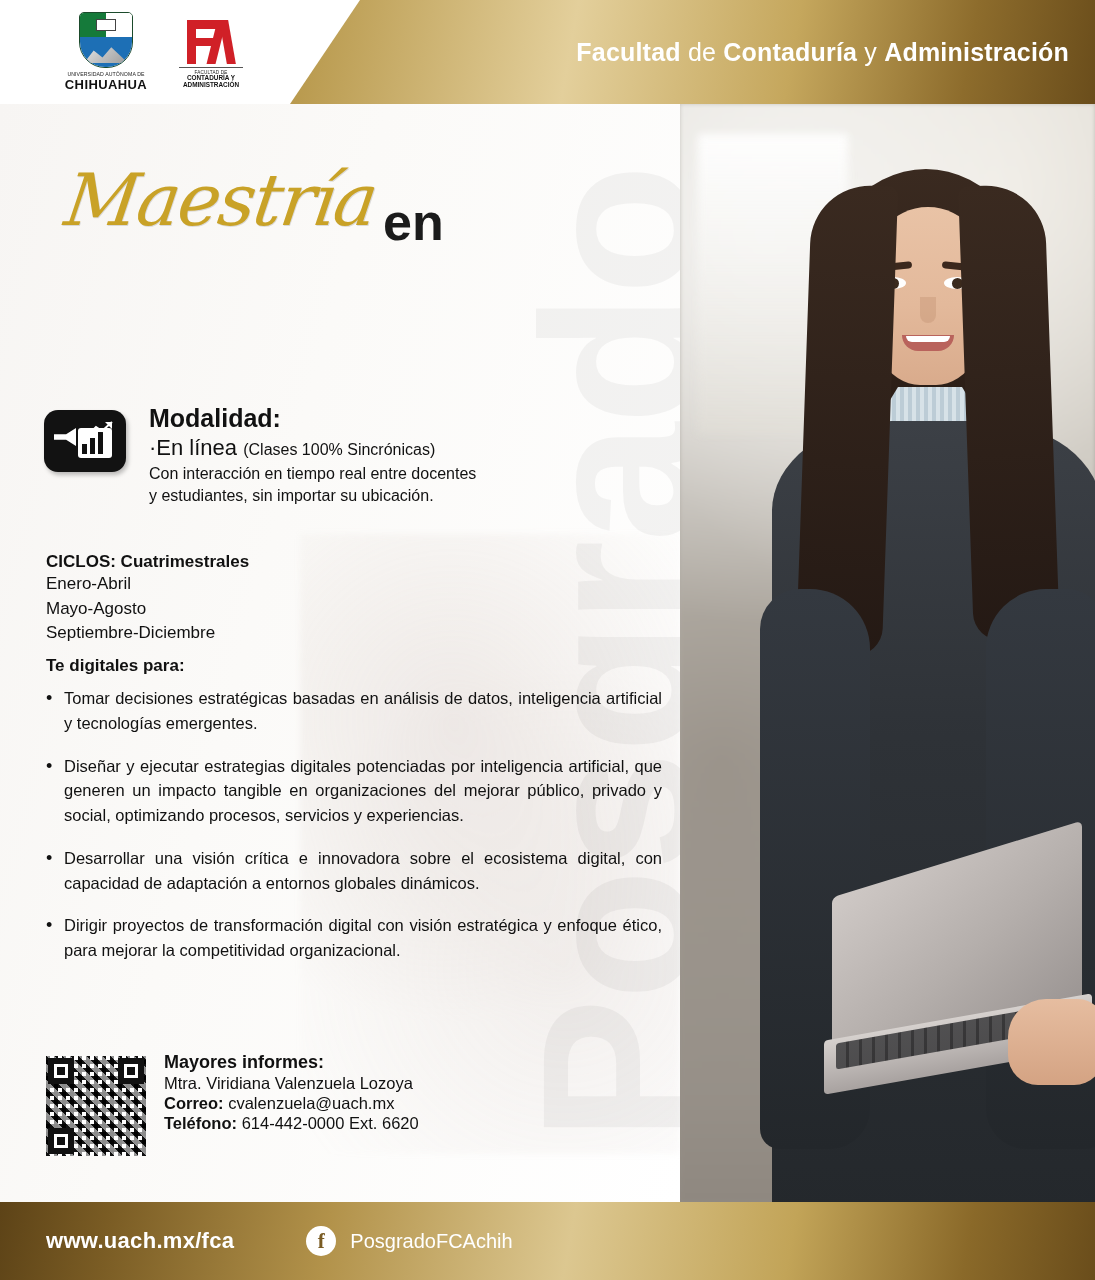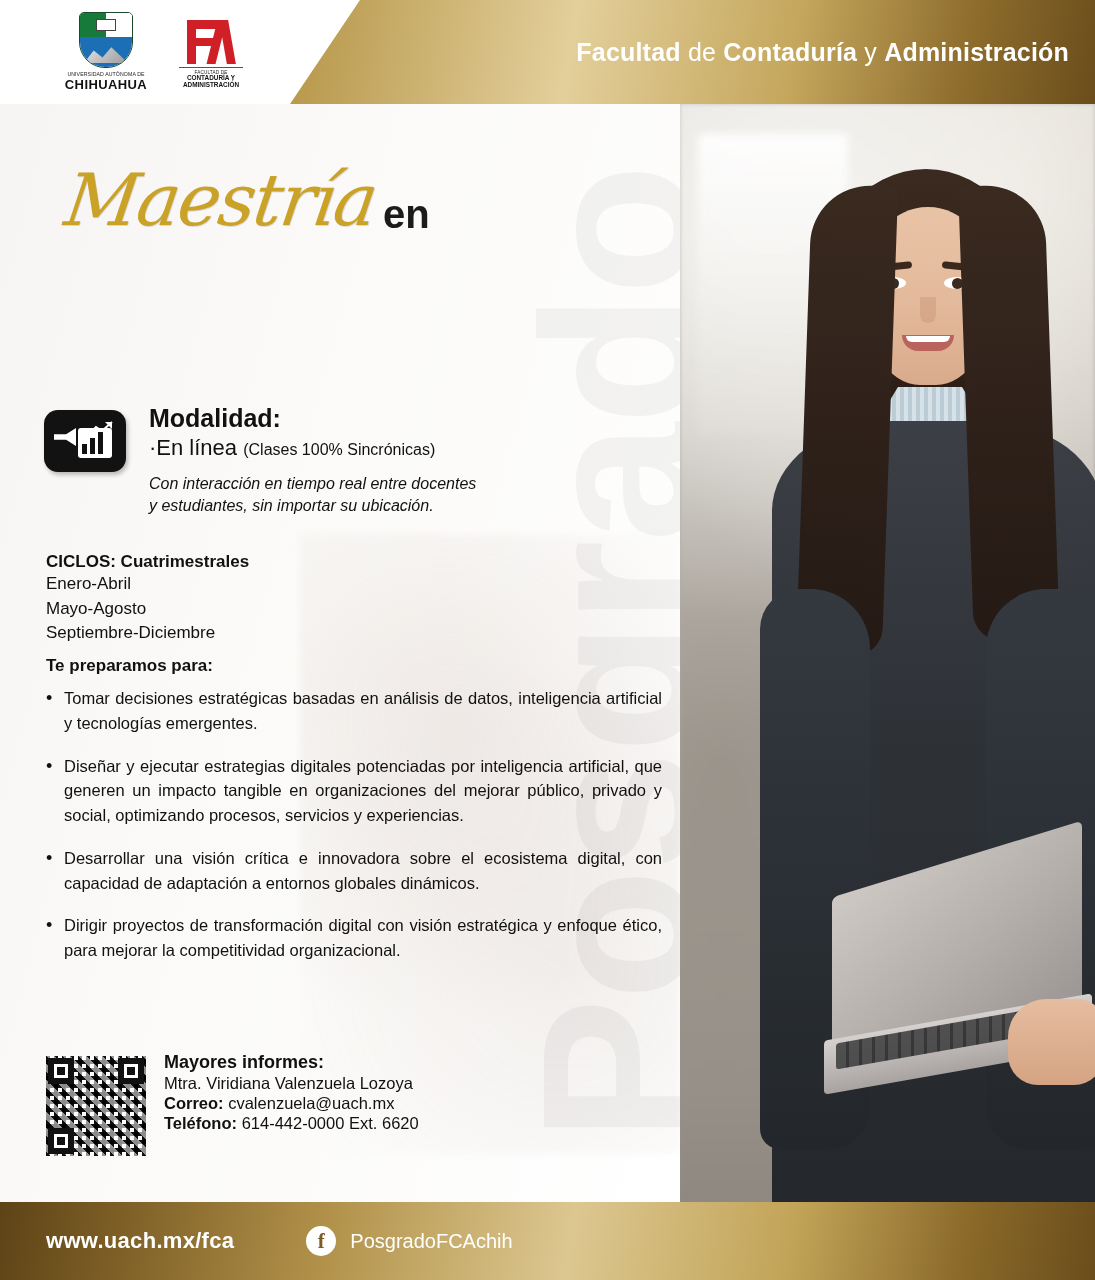--- a/index.html
+++ b/index.html
@@ -104,21 +104,21 @@
     font-style: italic;
     font-size: 72px;
     color: #c9a227;
     letter-spacing: -2px;
     text-shadow: 1px 1px 0 rgba(0,0,0,.12);
     position: absolute; left: 28px; top: -6px;
     transform: skewX(-8deg);
   }
   .script-en {
     position: absolute; left: 345px; top: 28px;
-    font-size: 40px; font-weight: bold; color: #1b1b1b;
+    font-size: 52px; font-weight: bold; color: #1b1b1b;
   }
   .big-title {
     font-size: 46px; font-weight: bold; color: #141414;
     line-height: 1.04; letter-spacing: -0.5px;
     text-shadow: 2px 2px 2px rgba(0,0,0,.18);
     margin-top: -6px;
   }
 
   
   .mod-block { position: absolute; left: 44px; top: 300px; width: 600px; }
@@ -140,21 +140,21 @@
     background: #ffffff;
     clip-path: polygon(0 35%, 55% 35%, 100% 0, 100% 100%, 55% 65%, 0 65%);
   }
   .mod-icon .arrow {
     position:absolute; left: 44px; top: 10px; width: 26px; height: 16px;
   }
   .mod-text { margin-left: 105px; }
   .mod-title { font-size: 25px; font-weight: bold; color: #111; }
   .mod-line1 { font-size: 22px; color: #111; margin-top: 2px; }
   .mod-line1 small { font-size: 16px; }
-  .mod-sub { font-size: 16px; color: #111; line-height: 1.35; margin-top: 12px; font-style: italic; }
+  .mod-sub { font-size: 16px; color: #111; line-height: 1.35; margin-top: 2px; }
 
   
   .ciclos { position: absolute; left: 46px; top: 448px; width: 600px; }
   .ciclos h3 { font-size: 17px; font-weight: bold; color: #111; }
   .ciclos p { font-size: 17px; color: #111; line-height: 1.45; }
 
   
   .prep { position: absolute; left: 46px; top: 552px; width: 616px; }
   .prep h3 { font-size: 17px; font-weight: bold; color: #111; margin-bottom: 10px; }
   .prep ul { list-style: none; }
@@ -394,21 +394,21 @@
     </div>
 
     <div class="ciclos">
       <h3>CICLOS: Cuatrimestrales</h3>
       <p>Enero-Abril</p>
       <p>Mayo-Agosto</p>
       <p>Septiembre-Diciembre</p>
     </div>
 
     <div class="prep">
-      <h3>Te preparamos para:</h3>
+      <h3>Te digitales para:</h3>
       <ul>
         <li>Tomar decisiones estratégicas basadas en análisis de datos, inteligencia artificial y tecnologías emergentes.</li>
         <li>Diseñar y ejecutar estrategias digitales potenciadas por inteligencia artificial, que generen un impacto tangible en organizaciones del mejorar público, privado y social, optimizando procesos, servicios y experiencias.</li>
         <li>Desarrollar una visión crítica e innovadora sobre el ecosistema digital, con capacidad de adaptación a entornos globales dinámicos.</li>
         <li>Dirigir proyectos de transformación digital con visión estratégica y enfoque ético, para mejorar la competitividad organizacional.</li>
       </ul>
     </div>
 
     <div class="informes">
       <div class="qr">

